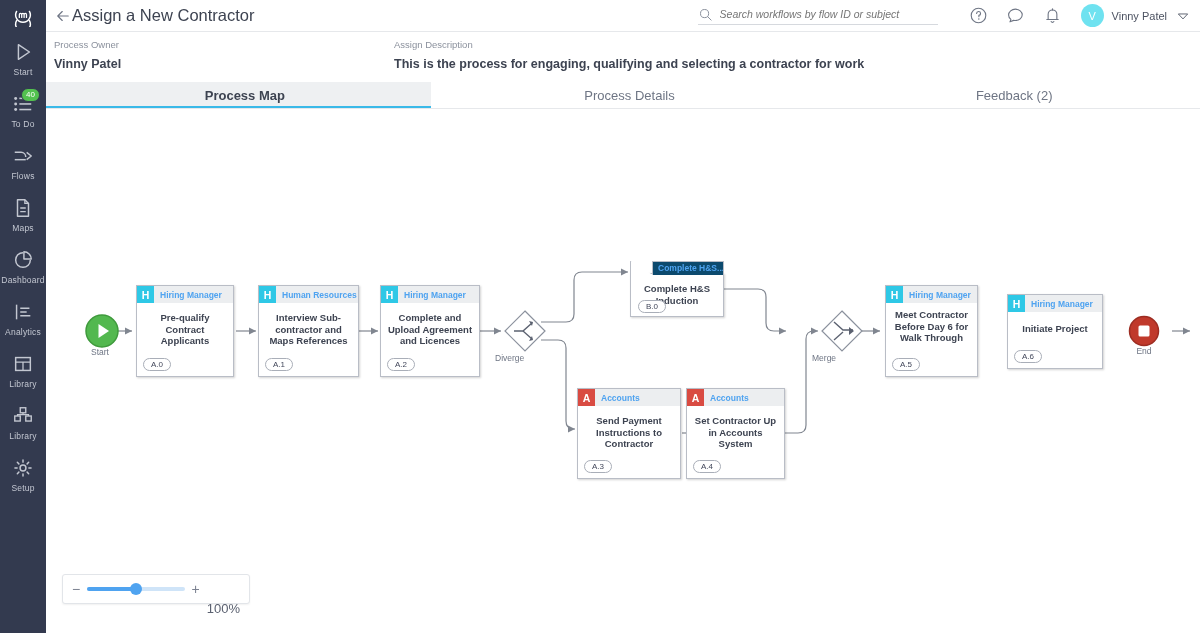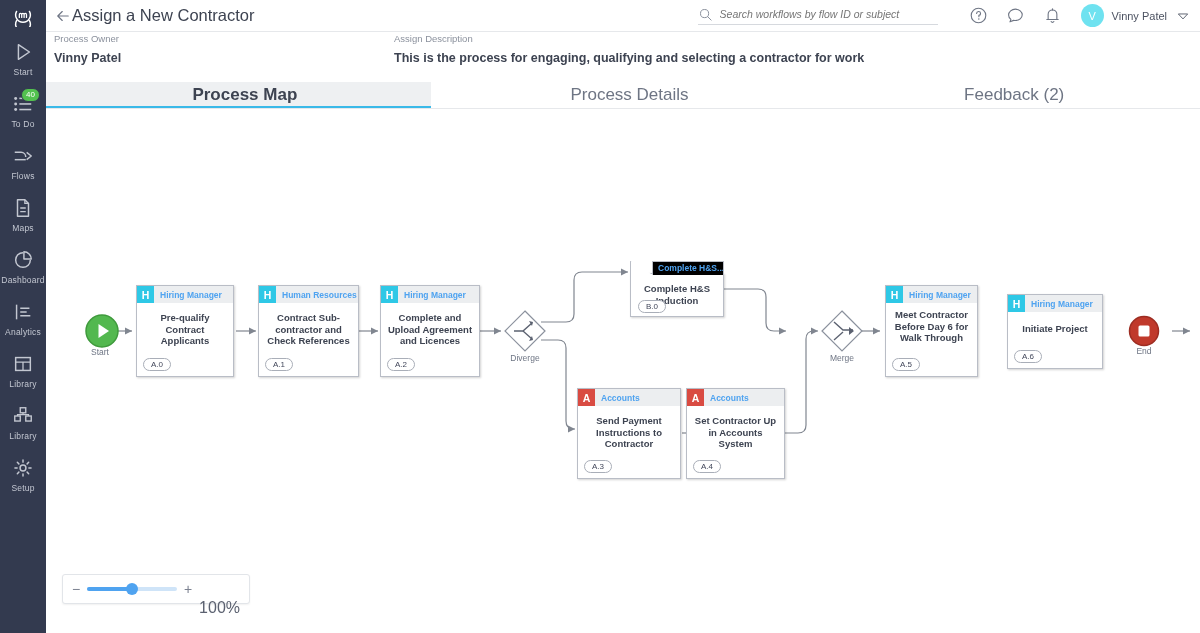--- a/index.html
+++ b/index.html
@@ -73,35 +73,35 @@
   }
   #user-name { font-size: 11px; color: #4c5costs; color:#4c5261; margin-left: 8px; }
   #user-caret { margin-left: 9px; cursor: pointer; display:flex;}
 
   
   #meta {
     position: absolute; left: 46px; top: 33px;
     width: 1154px; height: 48px; background: #fff;
     display: flex;
   }
-  .meta-block { padding-top: 0; }
+  .meta-block { padding-top: 6px; }
   #meta-owner  { margin-left: 8px; width: 340px; }
   #meta-desc   { }
   .meta-label { font-size: 9.5px; color: #8b919d; }
   .meta-value { font-size: 12.5px; color: #3d4351; font-weight: bold; margin-top: 7px; }
 
   
   #tabs {
     position: absolute; left: 46px; top: 82px;
     width: 1154px; height: 27px;
     display: flex; border-bottom: 1px solid #e6e8eb;
   }
   .tab {
     flex: 1; display: flex; align-items: center; justify-content: center;
-    font-size: 17px; color: #6e7584; cursor: pointer;
+    font-size: 13px; color: #6e7584; cursor: pointer;
     background: #fff;
     padding-left: 13px;
   }
   .tab.active {
     background: #eef0f2; color: #3d4351; font-weight: bold;
     box-shadow: inset 0 -2px 0 0 #3ab9e8;
   }
 
   
   #actions { position: absolute; left: 62px; top: 128px; display: flex; gap: 10px; }
@@ -150,35 +150,35 @@
 
   
   .node.fold { border: none; box-shadow: none; background: transparent; }
   .fold-body {
     position: absolute; left: 0; top: 12px; right: 0; bottom: 0;
     background: #fff; border: 1px solid #b9bdc6;
     box-shadow: 1px 1px 2px rgba(0,0,0,.18);
   }
   .fold-head {
     position: absolute; left: 22px; top: 0; right: 0; height: 14px;
-    background: #000000; border: 1px solid #b9bdc6; border-bottom: none;
+    background: #0c4a6e; border: 1px solid #b9bdc6; border-bottom: none;
     font-size: 8.5px; color: #4fa3f0; font-weight: bold;
     padding-left: 5px; line-height: 13px; overflow: hidden; white-space: nowrap;
   }
   .fold-corner {
     position: absolute; left: 0; top: 0; width: 23px; height: 14px;
     background: #fff; border-left: 1px solid #b9bdc6; border-top: 1px solid #b9bdc6;
     clip-path: polygon(0 0, 100% 100%, 0 100%);
   }
 
   
   .gateway { position: absolute; }
   .gw-label {
     position: absolute; width: 60px; left: -12px; top: 40px;
-    text-align: center; font-size: 8.5px; color: #6e7584;
+    text-align: left; font-size: 8.5px; color: #6e7584;
   }
   .terminal { position: absolute; }
   .term-label {
     position: absolute; width: 60px; left: -14px; top: 34px;
     text-align: center; font-size: 8.5px; color: #6e7584;
   }
 
   
   #zoom-bar {
     position: absolute; left: 62px; top: 574px;
@@ -190,21 +190,21 @@
   .zbtn { color: #7b8190; font-size: 14px; cursor: pointer; user-select: none; line-height: 1; }
   #zoom-track {
     position: relative; flex: 1; height: 4px;
     background: #cfe4f8; border-radius: 2px; cursor: pointer;
   }
   #zoom-fill { position: absolute; left:0; top:0; height: 4px; width: 50%; background: #4fa3f0; border-radius: 2px; }
   #zoom-knob {
     position: absolute; left: 50%; top: -4px; margin-left: -6px;
     width: 12px; height: 12px; border-radius: 50%; background: #4fa3f0; cursor: grab;
   }
-  #zoom-pct { font-size: 16px; color: #5b6170; margin-top: 38px; }
+  #zoom-pct { font-size: 13px; color: #5b6170; margin-top: 38px; }
 </style>
 </head>
 <body>
 
 <div id="sidebar">
   <div id="logo-area">
     <svg width="22" height="22" viewBox="0 0 24 24">
       <path d="M5 7a8 8 0 1 0 14 0" fill="none" stroke="#ffffff" stroke-width="1.6" stroke-linecap="round"></path>
       <path d="M19 17a8 8 0 1 1-14 0" fill="none" stroke="#ffffff" stroke-width="1.6" stroke-linecap="round"></path>
       <path d="M8 13.5v-3a1.3 1.3 0 0 1 2.6 0v3M10.6 10.5a1.3 1.3 0 0 1 2.6 0v3M13.2 13.5v-3a1.3 1.3 0 0 1 2.6 0v3" fill="none" stroke="#ffffff" stroke-width="1.4" stroke-linecap="round"></path>
@@ -410,21 +410,21 @@
     </div>
     <div class="node-title">Pre-qualify Contract Applicants</div>
     <div class="node-code">A.0</div>
   </div>
 
   <div class="node" style="left:212px; top:176px; width:101px; height:92px;">
     <div class="node-head">
       <div class="role-tag" style="background:#2ec8e6;">H</div>
       <div class="role-name" style="color:#4fa3f0;">Human Resources</div>
     </div>
-    <div class="node-title">Contract Sub-contractor and Check References</div>
+    <div class="node-title">Interview Sub-contractor and Maps References</div>
     <div class="node-code">A.1</div>
   </div>
 
   <div class="node" style="left:334px; top:176px; width:100px; height:92px;">
     <div class="node-head">
       <div class="role-tag" style="background:#2ec8e6;">H</div>
       <div class="role-name" style="color:#4fa3f0;">Hiring Manager</div>
     </div>
     <div class="node-title">Complete and Upload Agreement and Licences</div>
     <div class="node-code">A.2</div>

